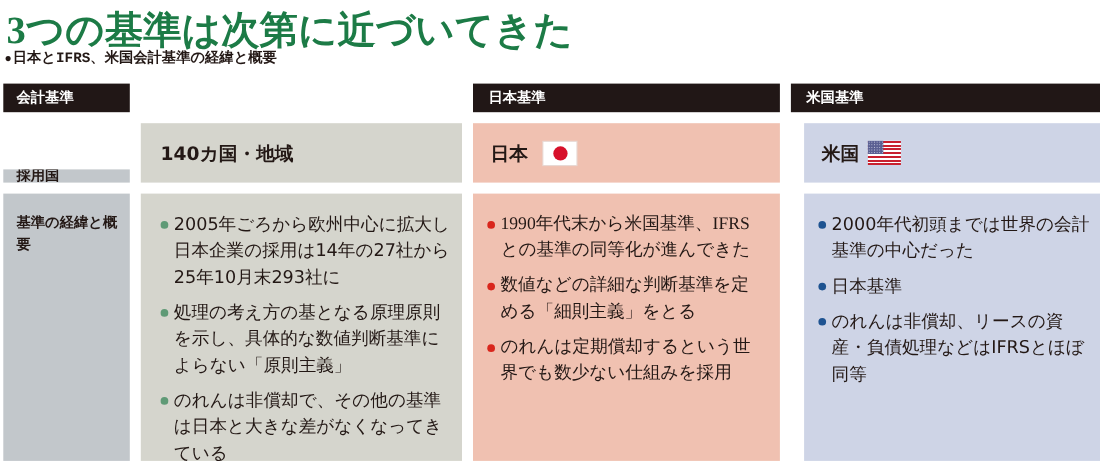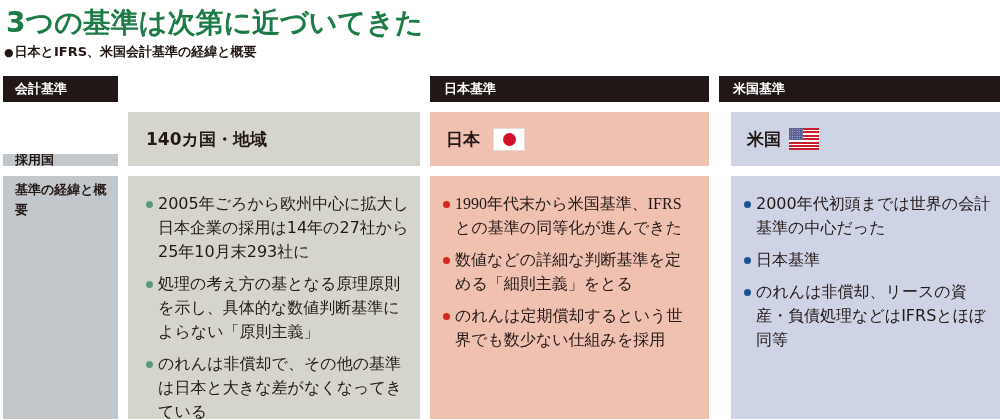--- a/index.html
+++ b/index.html
@@ -3,26 +3,27 @@
 <meta charset="utf-8">
 <style>
   html, body { margin: 0; padding: 0; }
   body {
     width: 1000px; height: 419px; overflow: hidden; background: #ffffff;
     font-family: "DejaVu Sans", "Liberation Sans", sans-serif;
     position: relative; color: #231815;
   }
   .title {
     position: absolute; left: 6px; top: 4px;
-    font-size: 28px; font-weight: bold; color: #1c7b46; letter-spacing: 0px;
+    font-size: 35px; font-weight: bold; color: #1c7b46; letter-spacing: 0px;
     white-space: nowrap;
+    font-family: Liberation Serif, serif;
   }
   .subtitle {
     position: absolute; left: 4px; top: 43px;
-    font-size: 13px; font-weight: bold; color: #231815; white-space: nowrap;
+    font-size: 13px; font-weight: bold; color: #231815; white-space: nowrap; font-family: Liberation Mono, monospace;
   }
   .subtitle .bullet { font-size: 11px; margin-right: 1px; }
   .table {
     position: absolute; left: 3px; top: 76px; width: 997px; height: 343px;
     display: grid;
     grid-template-columns: 115px 292px 279px 1fr;
     grid-template-rows: 26px 54px 1fr;
     column-gap: 2px; row-gap: 2px;
     background: #ffffff;
     gap: 10px;
@@ -34,21 +35,21 @@
     display: flex; align-items: center; padding-left: 12px;
   }
   .hdr.col2 { padding-left: 16px; margin-top: 31px; }
   .hdr.col3 { padding-left: 14px; }
   .hdr.col4 { padding-left: 14px; }
   .label {
     background: #c2c7cb; font-size: 13px; font-weight: bold; color: #231815;
     padding-left: 12px;
   }
   .row2 .label, .label.r2 { display: flex; align-items: center; margin-top: 42px; }
-  .label.r3 { padding-top: 4px; line-height: 20px; }
+  .label.r3 { padding-top: 17px; line-height: 20px; }
   .ifrs { background: #d5d5cd; }
   .jp { background: #f0c1b1; }
   .us { background: #ced4e6; margin-left: 12px; }
   .big {
     display: flex; align-items: center;
     font-size: 17px; font-weight: bold; color: #231815;
   }
   .big.ifrs { padding-left: 18px; }
   .big.jp { padding-left: 16px; }
   .big.us { padding-left: 16px; }

